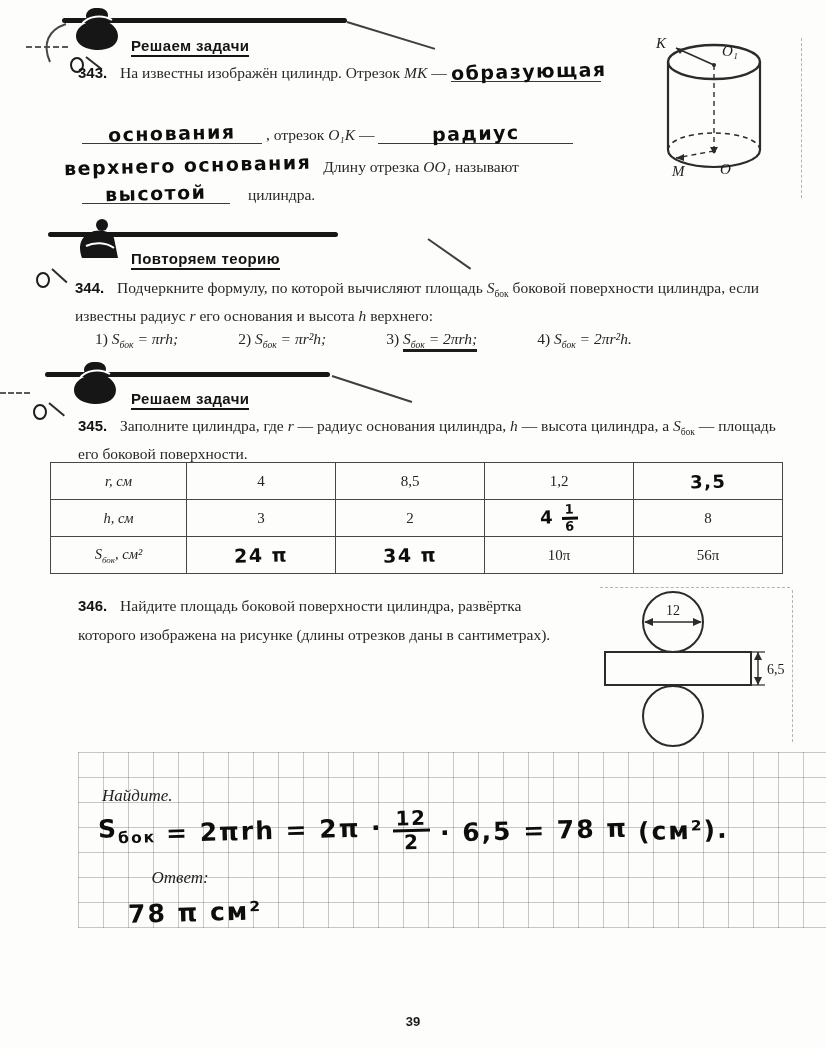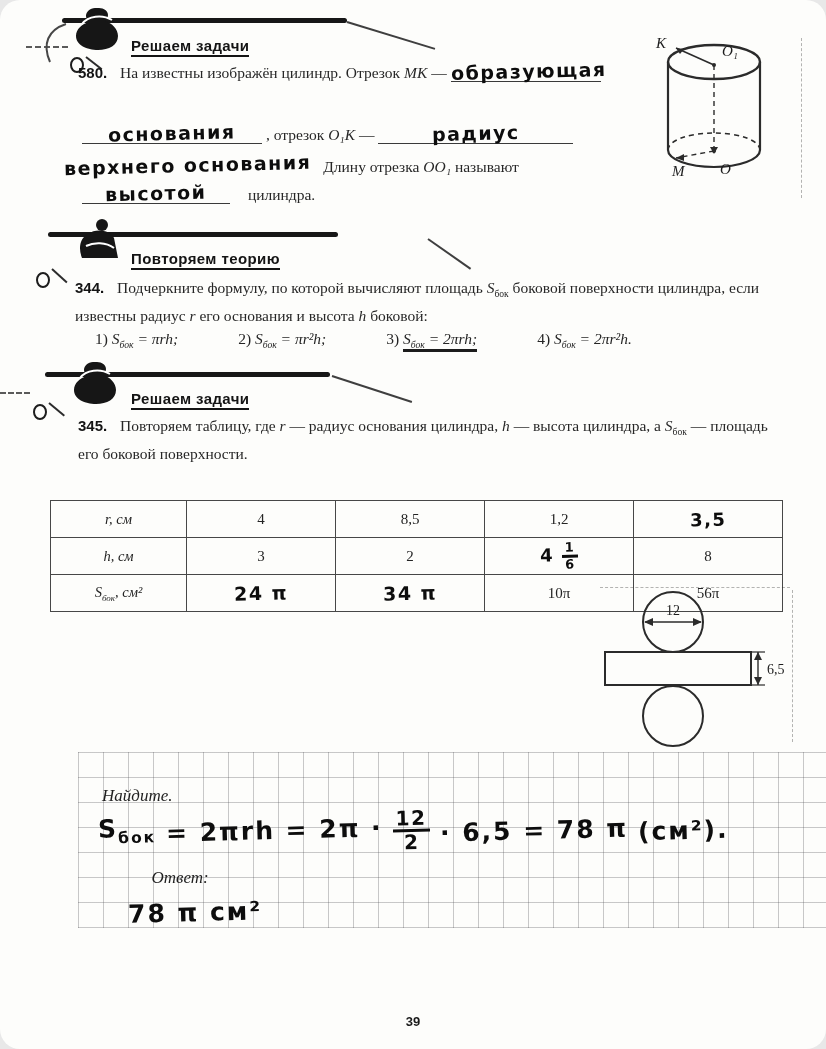--- a/index.html
+++ b/index.html
@@ -1,17 +1,17 @@
 <!DOCTYPE html>
 <html><head>
 <meta charset="utf-8">
 <style>
   html,body{margin:0;padding:0;background:#e8e8e8;}
   .page{position:relative;width:826px;height:1049px;background:#fdfdfb;overflow:hidden;
-        font-family:"Liberation Serif","DejaVu Serif",serif;color:#242424;border-radius:20px;}
+        font-family:"Liberation Serif","DejaVu Serif",serif;color:#242424;}
   .abs{position:absolute;}
   
   .band-line{position:absolute;height:5px;background:#171717;border-radius:3px;}
   .band-label{position:absolute;font:700 15px "Liberation Sans","DejaVu Sans",sans-serif;
               color:#141414;border-bottom:2px solid #141414;padding-bottom:1px;letter-spacing:.4px;}
   .swoosh{position:absolute;height:2px;background:#3f3f3f;transform-origin:left center;}
   .dashline{position:absolute;border-top:2px dashed #5a5a5a;}
   .hole{position:absolute;width:10px;height:12px;border:2.5px solid #1d1d1d;border-radius:50%;}
   .slash{position:absolute;width:20px;height:2px;background:#2c2c2c;transform-origin:left center;}
   
@@ -24,21 +24,21 @@
   .hw{font-family:"DejaVu Sans",sans-serif;font-weight:700;color:#0d0d0d;display:inline-block;
       letter-spacing:1.5px;transform:rotate(-1.5deg);}
   .hw-lg{font-size:19px;}
   .hw-md{font-size:18px;}
   .hw-xl{font-size:25px;letter-spacing:2px;}
   
   .formula{font-style:italic;}
   .opt{display:inline-block;font-size:15.5px;}
   .opt-underline{border-bottom:3px solid #1c1c1c;padding-bottom:2px;transform:rotate(-0.6deg);}
   
-  .t345{position:absolute;border-collapse:collapse;margin-top:38px;}
+  .t345{position:absolute;border-collapse:collapse;}
   .t345 td{border:1.7px solid #474747;text-align:center;vertical-align:middle;font-size:15px;height:34px;}
   .t345 .lbl{font-style:italic;font-size:14.5px;}
   .hwfrac{display:inline-flex;flex-direction:column;align-items:center;vertical-align:middle;line-height:1.05;}
   .hwfrac .fnum{border-bottom:3px solid #0d0d0d;padding:0 3px;}
   
   .grid{position:absolute;
     background-image:
       repeating-linear-gradient(to right, rgba(75,75,80,.30) 0 1px, transparent 1px 25px),
       repeating-linear-gradient(to bottom, rgba(75,75,80,.30) 0 1px, transparent 1px 25px);}
   .sol-label{position:absolute;font-style:italic;font-size:17px;color:#1f1f1f;}
@@ -62,21 +62,21 @@
   </svg>
   <div class="band-line" style="left:62px;top:18px;width:285px;"></div>
   <div class="swoosh" style="left:347px;top:21px;width:92px;transform:rotate(17deg);"></div>
   <svg class="abs" style="left:72px;top:6px;" width="50" height="46" viewBox="0 0 50 46">
     <path d="M27 2c5 0 9 3 9 7 0 2-1 4-3 6 7 2 13 8 13 15 0 9-9 14-20 14S4 39 4 30c0-7 6-12 13-14-2-2-3-4-3-6 0-4 4-8 9-8z" fill="#161616"></path>
     <path d="M10 18 C 16 10, 30 8, 40 14" stroke="#fff" stroke-width="2" fill="none"></path>
   </svg>
   <span class="band-label" style="left:131px;top:37px;">Решаем задачи</span>
 
   <div class="line-row" style="left:78px;top:62px;">
-    <span class="pnum">580.</span>
+    <span class="pnum">343.</span>
     <span>На известны изображён цилиндр. Отрезок</span>
     <span class="mvar">MK</span>
     <span>—</span>
     <span class="blank" style="width:150px;"><span class="hw hw-lg">образующая</span></span>
   </div>
   <div class="line-row" style="left:82px;top:124px;">
     <span class="blank" style="width:180px;"><span class="hw hw-lg">основания</span></span>
     <span>, отрезок</span>
     <span class="mvar">O₁K</span>
     <span>—</span>
@@ -127,21 +127,21 @@
 
   <div class="abs" style="left:75px;top:274px;width:715px;">
     <span class="ptext">
       <span class="pnum">344.</span>
       <span>Подчеркните формулу, по которой вычисляют площадь</span>
       <span class="mvar">S</span><sub>бок</sub>
       <span>боковой поверхности цилиндра, если известны радиус</span>
       <span class="mvar">r</span>
       <span>его основания и высота</span>
       <span class="mvar">h</span>
-      <span>боковой:</span>
+      <span>верхнего:</span>
     </span>
   </div>
   <div class="abs" style="left:95px;top:330px;width:700px;display:flex;gap:60px;">
     <span class="opt">
       <span>1)</span>
       <span class="formula"><span class="mvar">S</span><sub>бок</sub>
       <span>= πrh;</span></span>
     </span>
     <span class="opt">
       <span>2)</span>
@@ -167,21 +167,21 @@
   <div class="dashline" style="left:0px;top:392px;width:30px;"></div>
   <svg class="abs" style="left:70px;top:360px;" width="50" height="46" viewBox="0 0 50 46">
     <path d="M27 2c5 0 9 3 9 7 0 2-1 4-3 6 7 2 13 8 13 15 0 9-9 14-20 14S4 39 4 30c0-7 6-12 13-14-2-2-3-4-3-6 0-4 4-8 9-8z" fill="#161616"></path>
     <path d="M10 18 C 16 10, 30 8, 40 14" stroke="#fff" stroke-width="2" fill="none"></path>
   </svg>
   <span class="band-label" style="left:131px;top:390px;">Решаем задачи</span>
 
   <div class="abs" style="left:78px;top:412px;width:712px;">
     <span class="ptext">
       <span class="pnum">345.</span>
-      <span>Повторяем таблицу, где</span>
+      <span>Заполните цилиндра, где</span>
       <span class="mvar">r</span>
       <span>— радиус основания цилиндра,</span>
       <span class="mvar">h</span>
       <span>— высота цилиндра, а</span>
       <span class="mvar">S</span><sub>бок</sub>
       <span>— площадь его боковой поверхности.</span>
     </span>
   </div>
 
   <table class="t345" style="left:50px;top:462px;">
@@ -215,20 +215,26 @@
     <tr>
       <td class="lbl"><span class="mvar">S</span><sub>бок</sub><span>, см²</span></td>
       <td><span class="hw hw-lg">24 π</span></td>
       <td><span class="hw hw-lg">34 π</span></td>
       <td>10π</td>
       <td>56π</td>
     </tr>
   </tbody>
     </table>
 
+  <div class="abs" style="left:78px;top:592px;width:505px;">
+    <span class="ptext" style="line-height:1.85;">
+      <span class="pnum">346.</span>
+      <span>Найдите площадь боковой поверхности цилиндра, развёртка которого изображена на рисунке (длины отрезков даны в сантиметрах).</span>
+    </span>
+  </div>
 
   <div class="artifact-h" style="left:600px;top:587px;width:190px;"></div>
   <div class="artifact" style="left:792px;top:590px;height:152px;"></div>
   <svg class="abs" style="left:595px;top:585px;" width="200" height="165" viewBox="0 0 200 165">
     <circle cx="78" cy="37" r="30" fill="none" stroke="#2b2b2b" stroke-width="2"></circle>
     <line x1="50" y1="37" x2="106" y2="37" stroke="#2b2b2b" stroke-width="1.6"></line>
     <polygon points="49,37 58,33 58,41" fill="#2b2b2b"></polygon>
     <polygon points="107,37 98,33 98,41" fill="#2b2b2b"></polygon>
     <text x="78" y="30" font-size="14" text-anchor="middle" fill="#1d1d1d">12</text>
     <rect x="10" y="67" width="146" height="33" fill="none" stroke="#2b2b2b" stroke-width="2"></rect>

